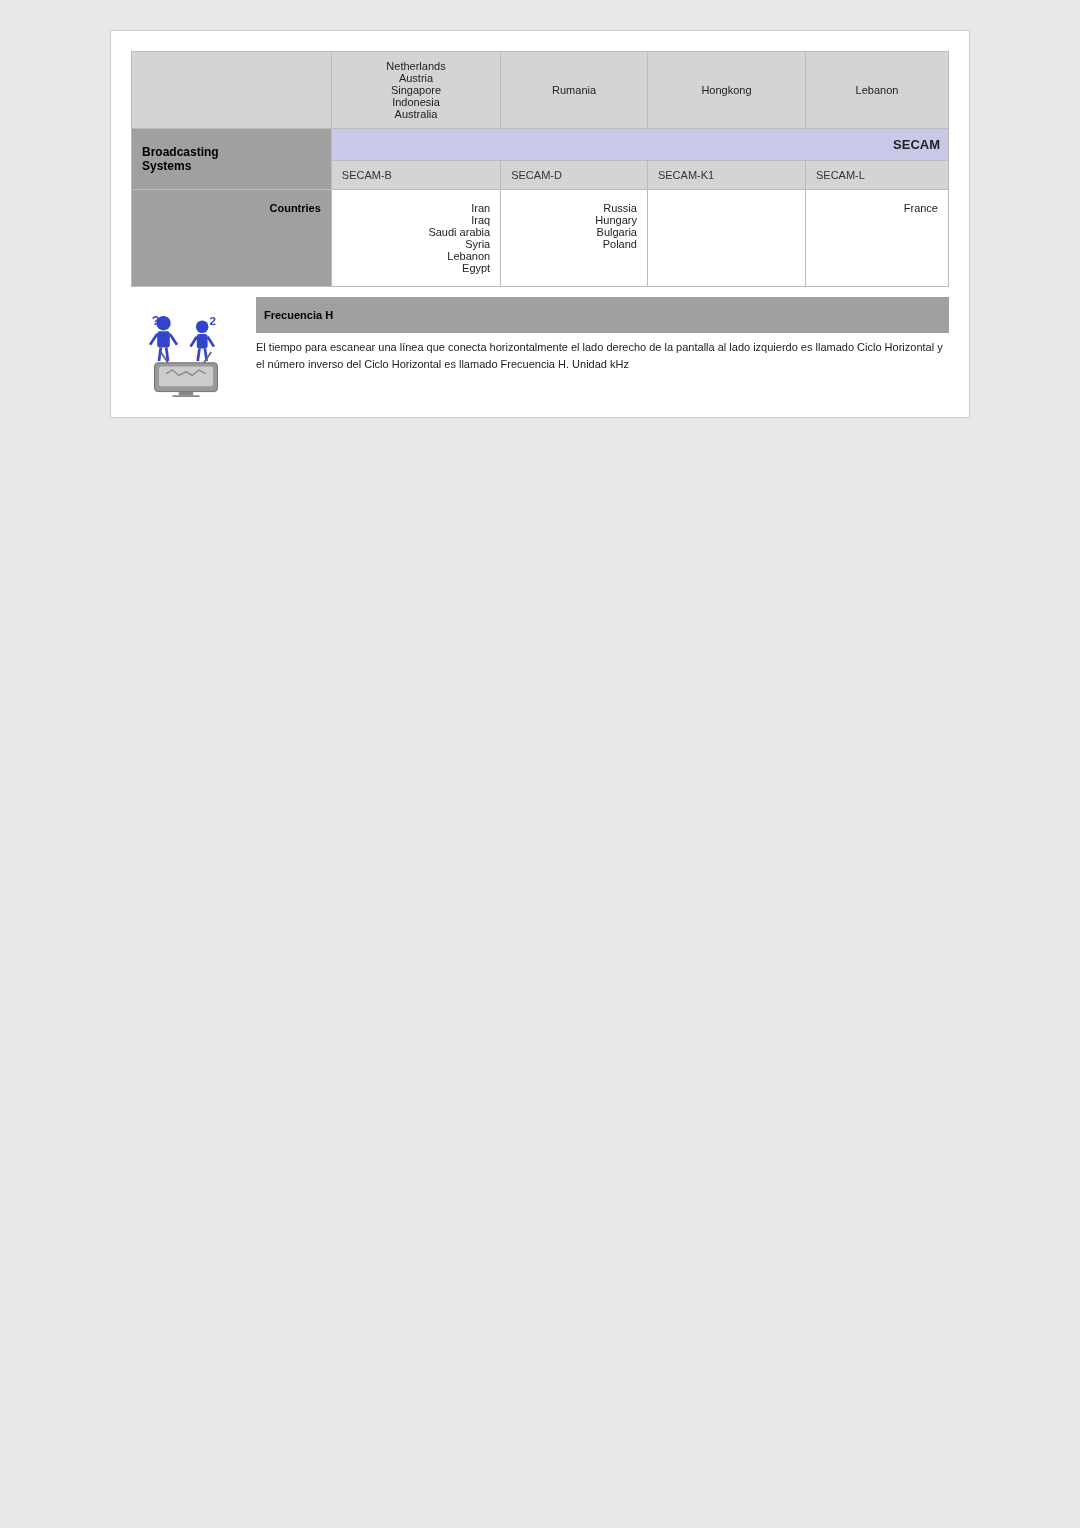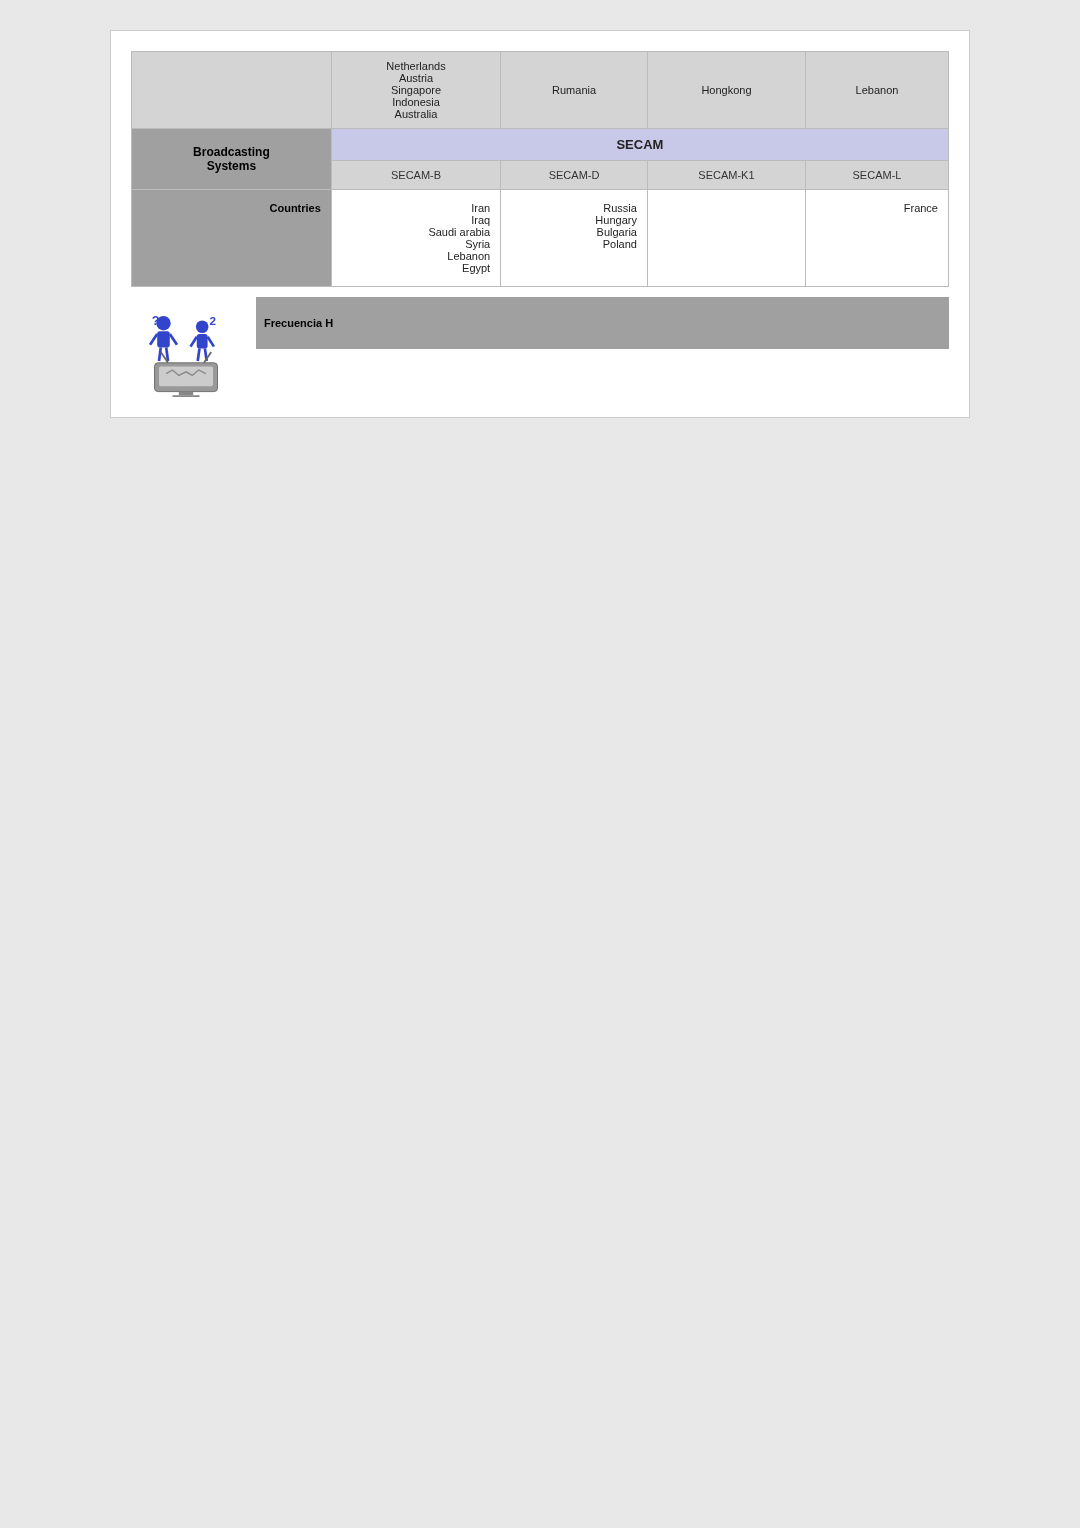--- a/index.html
+++ b/index.html
@@ -20,21 +20,21 @@
 
     
     .main-table {
       width: 100%;
       border-collapse: collapse;
     }
     .main-table td, .main-table th {
       border: 1px solid #bbb;
       padding: 8px 10px;
       vertical-align: middle;
-      text-align: center;
+      text-align: left;
     }
     .top-countries-row td {
       background: #d4d4d4;
       font-size: 11px;
       text-align: center;
     }
     .countries-row td {
       background: #fff;
       font-size: 11px;
       text-align: right;
@@ -82,21 +82,21 @@
       flex: 1;
     }
     .info-block {
       margin-bottom: 14px;
     }
     .info-title {
       background: #a0a0a0;
       color: #000;
       font-weight: bold;
       font-size: 11px;
-      padding: 20px 8px;
+      padding: 12px 8px;
       margin-bottom: 6px;
     }
     .info-text {
       font-size: 11px;
       line-height: 1.5;
       color: #222;
     }
 
     
     .tv-icon-svg {
@@ -120,21 +120,21 @@
 Indonesia
 Australia</td>
       <td>Rumania</td>
       <td>Hongkong</td>
       <td>Lebanon</td>
     </tr>
 
     <tr>
       <td class="broadcasting-cell" rowspan="2" style="white-space:pre-line;">Broadcasting
 Systems</td>
-      <td colspan="4" class="secam-header-row" style="background:#c8c8e8; font-weight:bold; font-size:13px; text-align:center; border:1px solid #bbb; padding:8px;">SECAM</td>
+      <td colspan="4" class="secam-header-row" style="background:#c8c8e8; font-weight:bold; font-size:13px; text-align:right; border:1px solid #bbb; padding:8px;">SECAM</td>
     </tr>
 
     <tr>
       <td class="secam-col-header">SECAM-B</td>
       <td class="secam-col-header">SECAM-D</td>
       <td class="secam-col-header">SECAM-K1</td>
       <td class="secam-col-header">SECAM-L</td>
     </tr>
 
     <tr class="countries-row">
@@ -189,20 +189,21 @@
         <line x1="70" y1="62" x2="78" y2="50" stroke="#666" stroke-width="2"></line>
 
         <polyline points="28,74 35,70 42,76 50,72 57,76 64,70 72,74" fill="none" stroke="#888" stroke-width="1.5"></polyline>
       </svg>
     </div>
 
     <div class="info-area">
 
       <div class="info-block">
         <div class="info-title">Frecuencia H</div>
+        <div class="info-text">El tiempo para escanear una línea que conecta horizontalmente el lado derecho de la pantalla al lado izquierdo es llamado Ciclo Horizontal y el número inverso del Ciclo Horizontal es llamado Frecuencia H. Unidad kHz</div>
       </div>
 
       <div class="info-block">
       </div>
     </div>
   </div>
 
 </div>
 
 </body></html>

